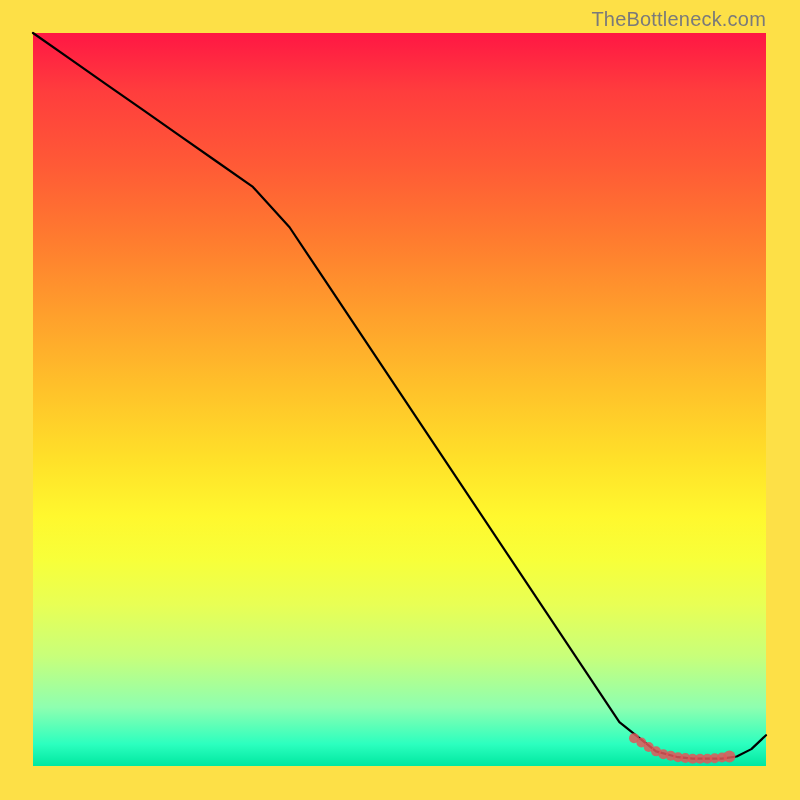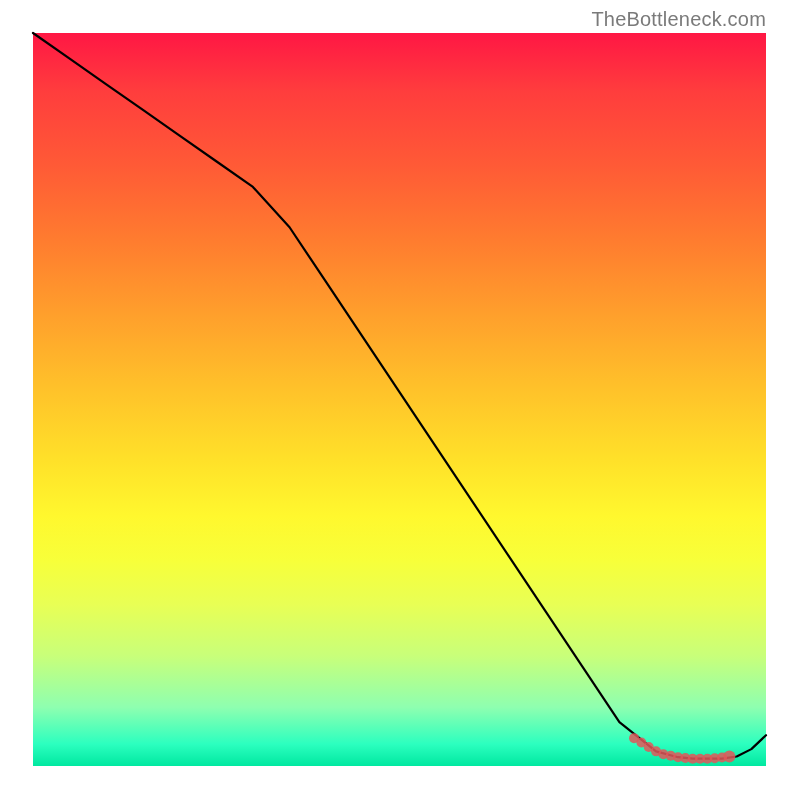--- a/index.html
+++ b/index.html
@@ -8,21 +8,21 @@
     width: 800px;
     height: 800px;
     background: #000;
     overflow: hidden;
     font-family: Arial, Helvetica, sans-serif;
   }
   .frame {
     position: relative;
     width: 800px;
     height: 800px;
-    background: #ffffff;
+    background: #fde047;
   }
   .plot {
     position: absolute;
     left: 33px;
     top: 33px;
     width: 733px;
     height: 733px;
     background: linear-gradient(
       to bottom,
       #ff1744 0%,

